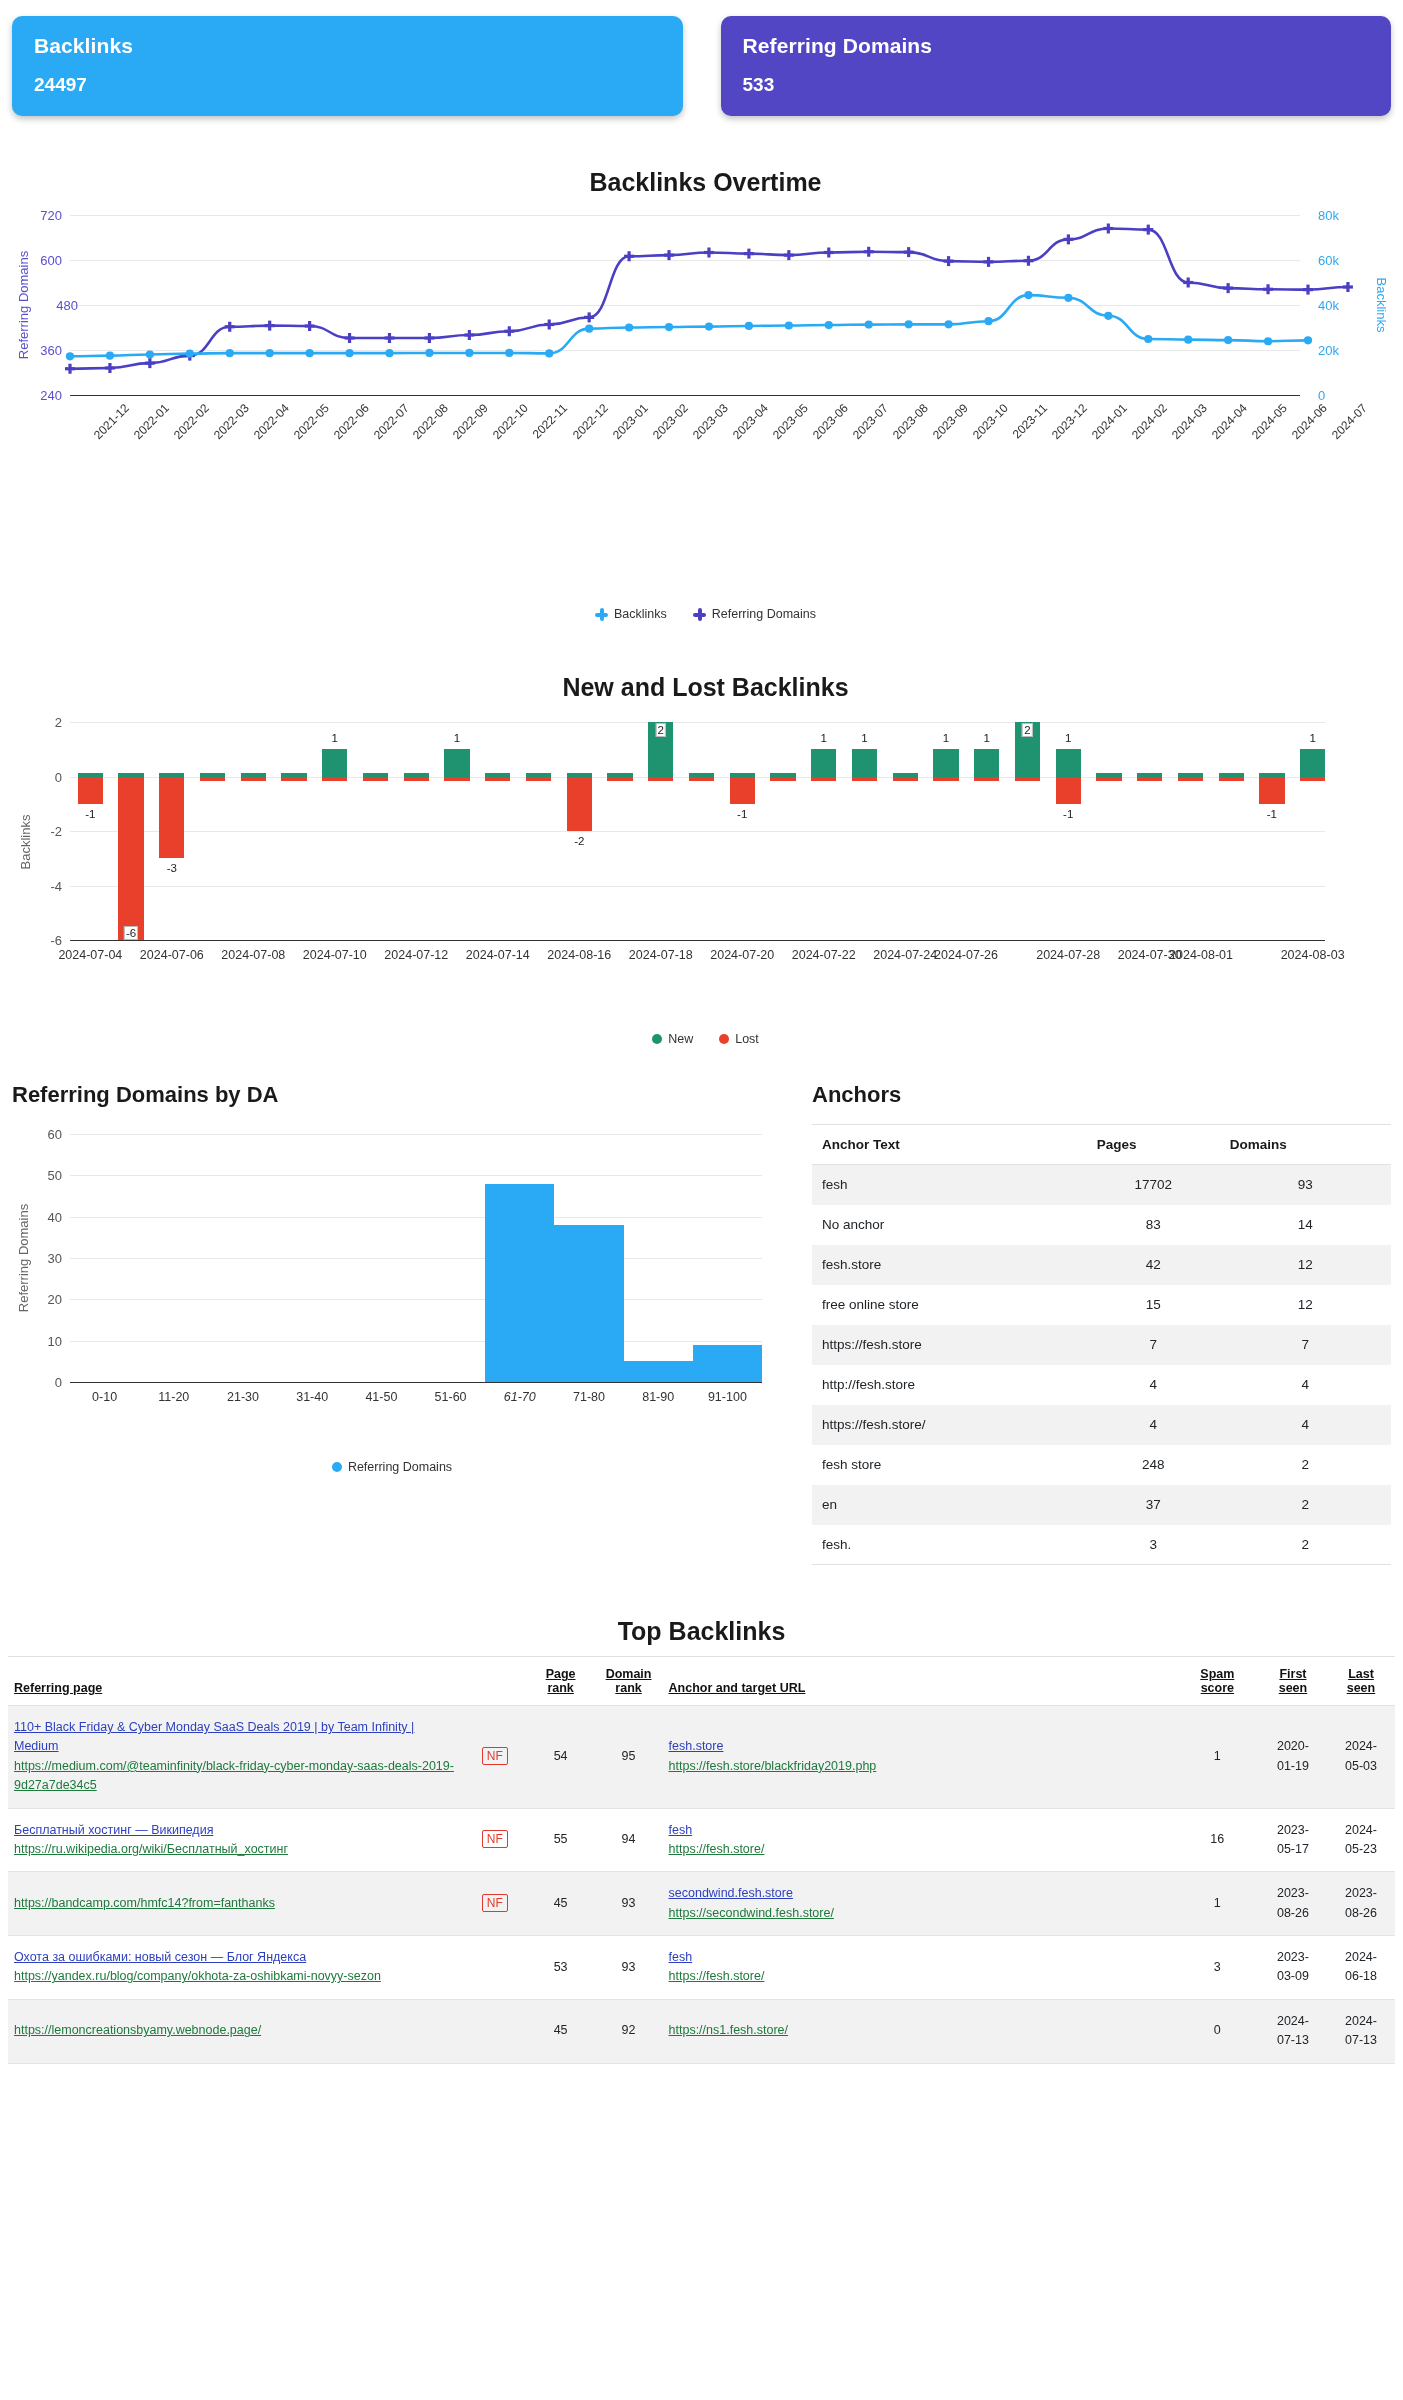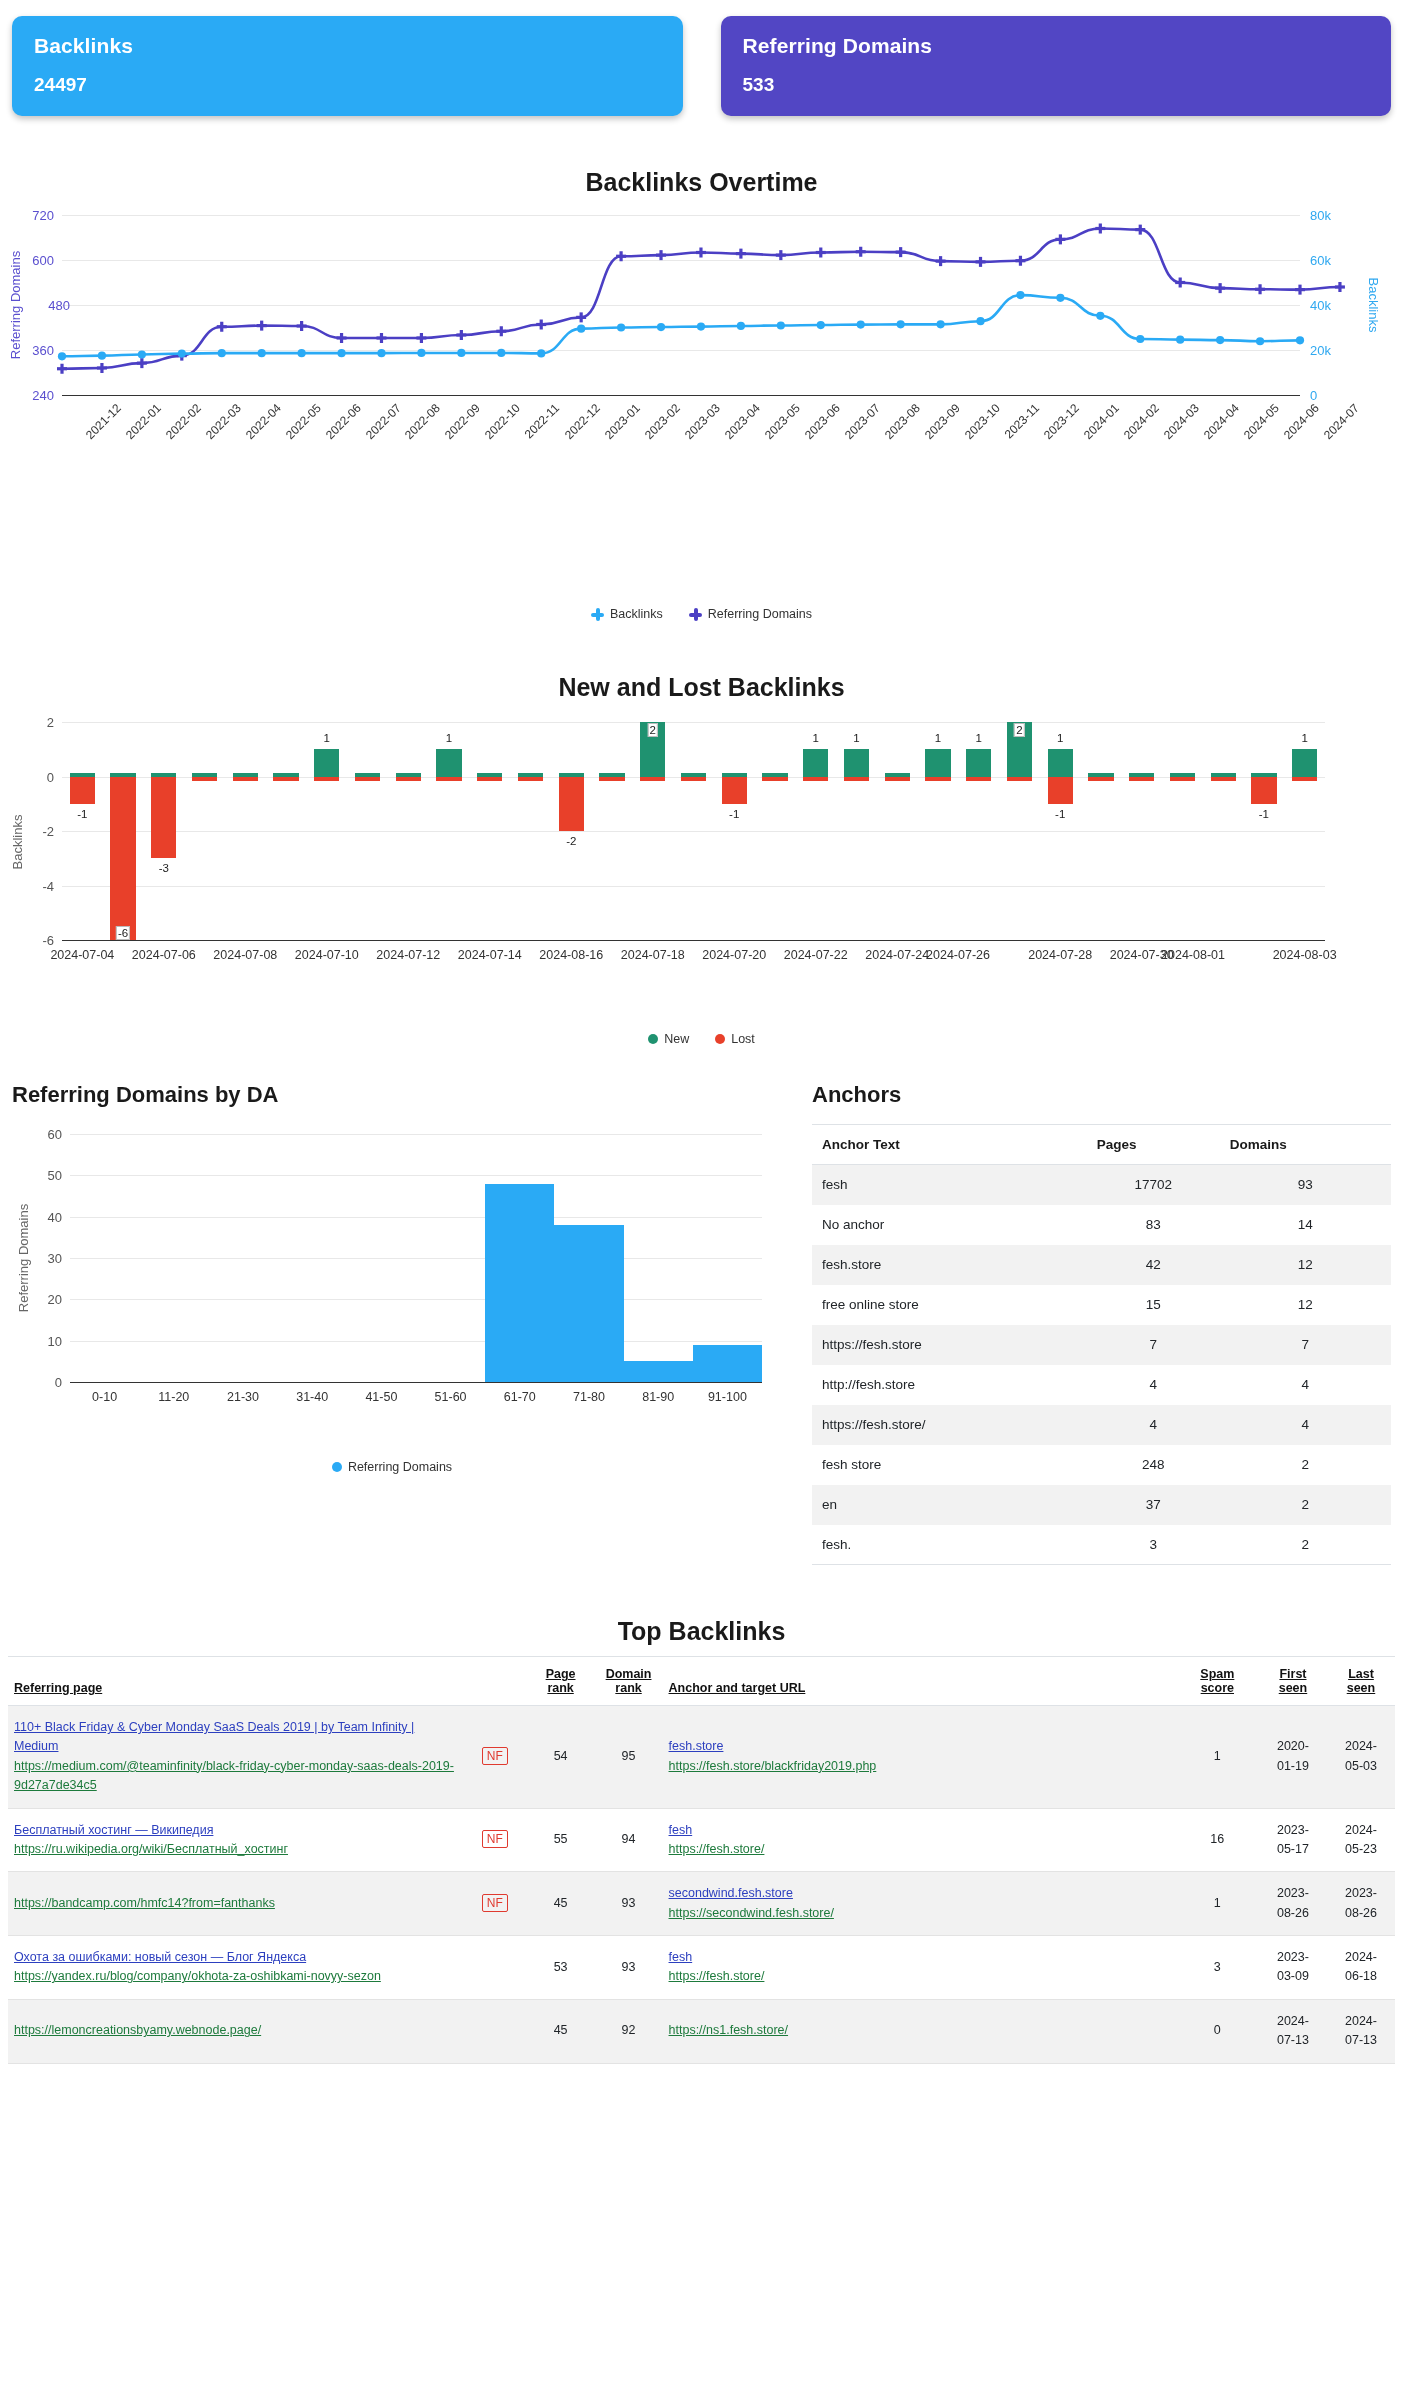--- a/index.html
+++ b/index.html
@@ -44,21 +44,21 @@
   }
   .section-title-left {
     text-align: left;
     font-size: 22px;
     font-weight: bold;
     color: #1a1a1a;
     margin: 0 0 16px 0;
   }
 
   
-  .chart-wrap { position: relative; }
+  .chart-wrap { position: relative; margin-left: 8px; }
   .gridline {
     position: absolute; left: 0; right: 0;
     height: 1px; background: #e8e8e8;
   }
   .axis-line {
     position: absolute; left: 0; right: 0;
     height: 1px; background: #333;
   }
   .ytick {
     position: absolute;
@@ -599,21 +599,21 @@
           <div class="bar" style="left:473.20000000000005px;width:69.2px;top:59.599999999999994px;height:198.4px;background:#2aaaf5;"></div>
           <div class="bar" style="left:542.4000000000001px;width:69.2px;top:100.93333333333334px;height:157.06666666666666px;background:#2aaaf5;"></div>
           <div class="bar" style="left:611.6px;width:69.2px;top:237.33333333333331px;height:20.666666666666686px;background:#2aaaf5;"></div>
           <div class="bar" style="left:680.8000000000001px;width:69.2px;top:220.79999999999998px;height:37.20000000000002px;background:#2aaaf5;"></div>
           <div class="xtick" style="left:92.6px;top:266px;">0-10</div>
           <div class="xtick" style="left:161.8px;top:266px;">11-20</div>
           <div class="xtick" style="left:231px;top:266px;">21-30</div>
           <div class="xtick" style="left:300.20000000000005px;top:266px;">31-40</div>
           <div class="xtick" style="left:369.40000000000003px;top:266px;">41-50</div>
           <div class="xtick" style="left:438.6px;top:266px;">51-60</div>
-          <div class="xtick" style="left:507.80000000000007px;top:266px;">61-70</div>
+          <div class="xtick" style="left:507.80000000000007px;top:266px;font-style:italic;">61-70</div>
           <div class="xtick" style="left:577.0000000000001px;top:266px;">71-80</div>
           <div class="xtick" style="left:646.2px;top:266px;">81-90</div>
           <div class="xtick" style="left:715.4000000000001px;top:266px;">91-100</div>
         </div>
       <div class="legend" style="margin-top:6px">
         <div class="legend-item">
           <span class="lg-dot" style="background:#2aaaf5"></span>
           <span>Referring Domains</span>
         </div>
       </div>

